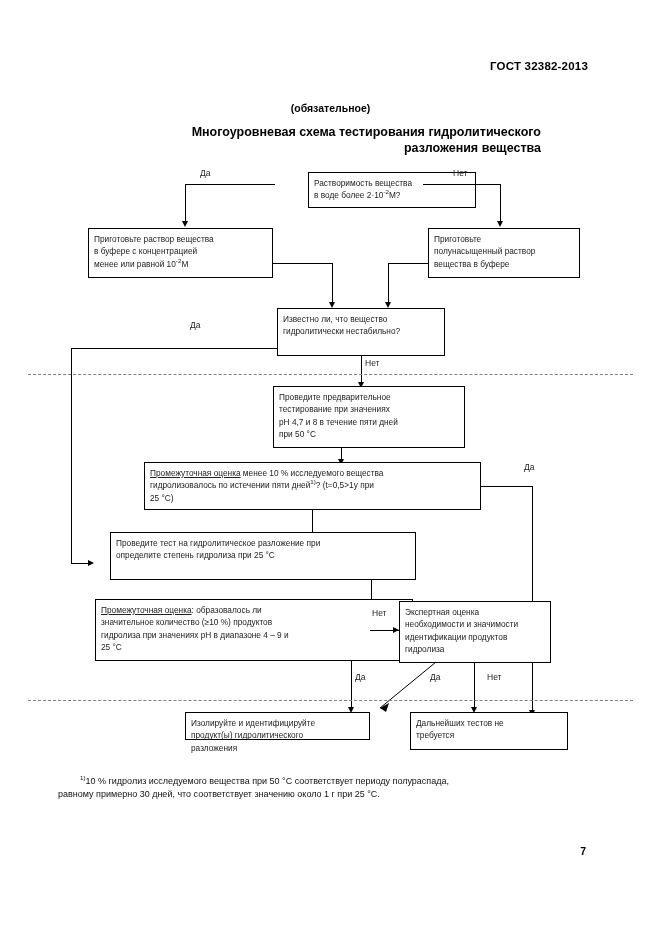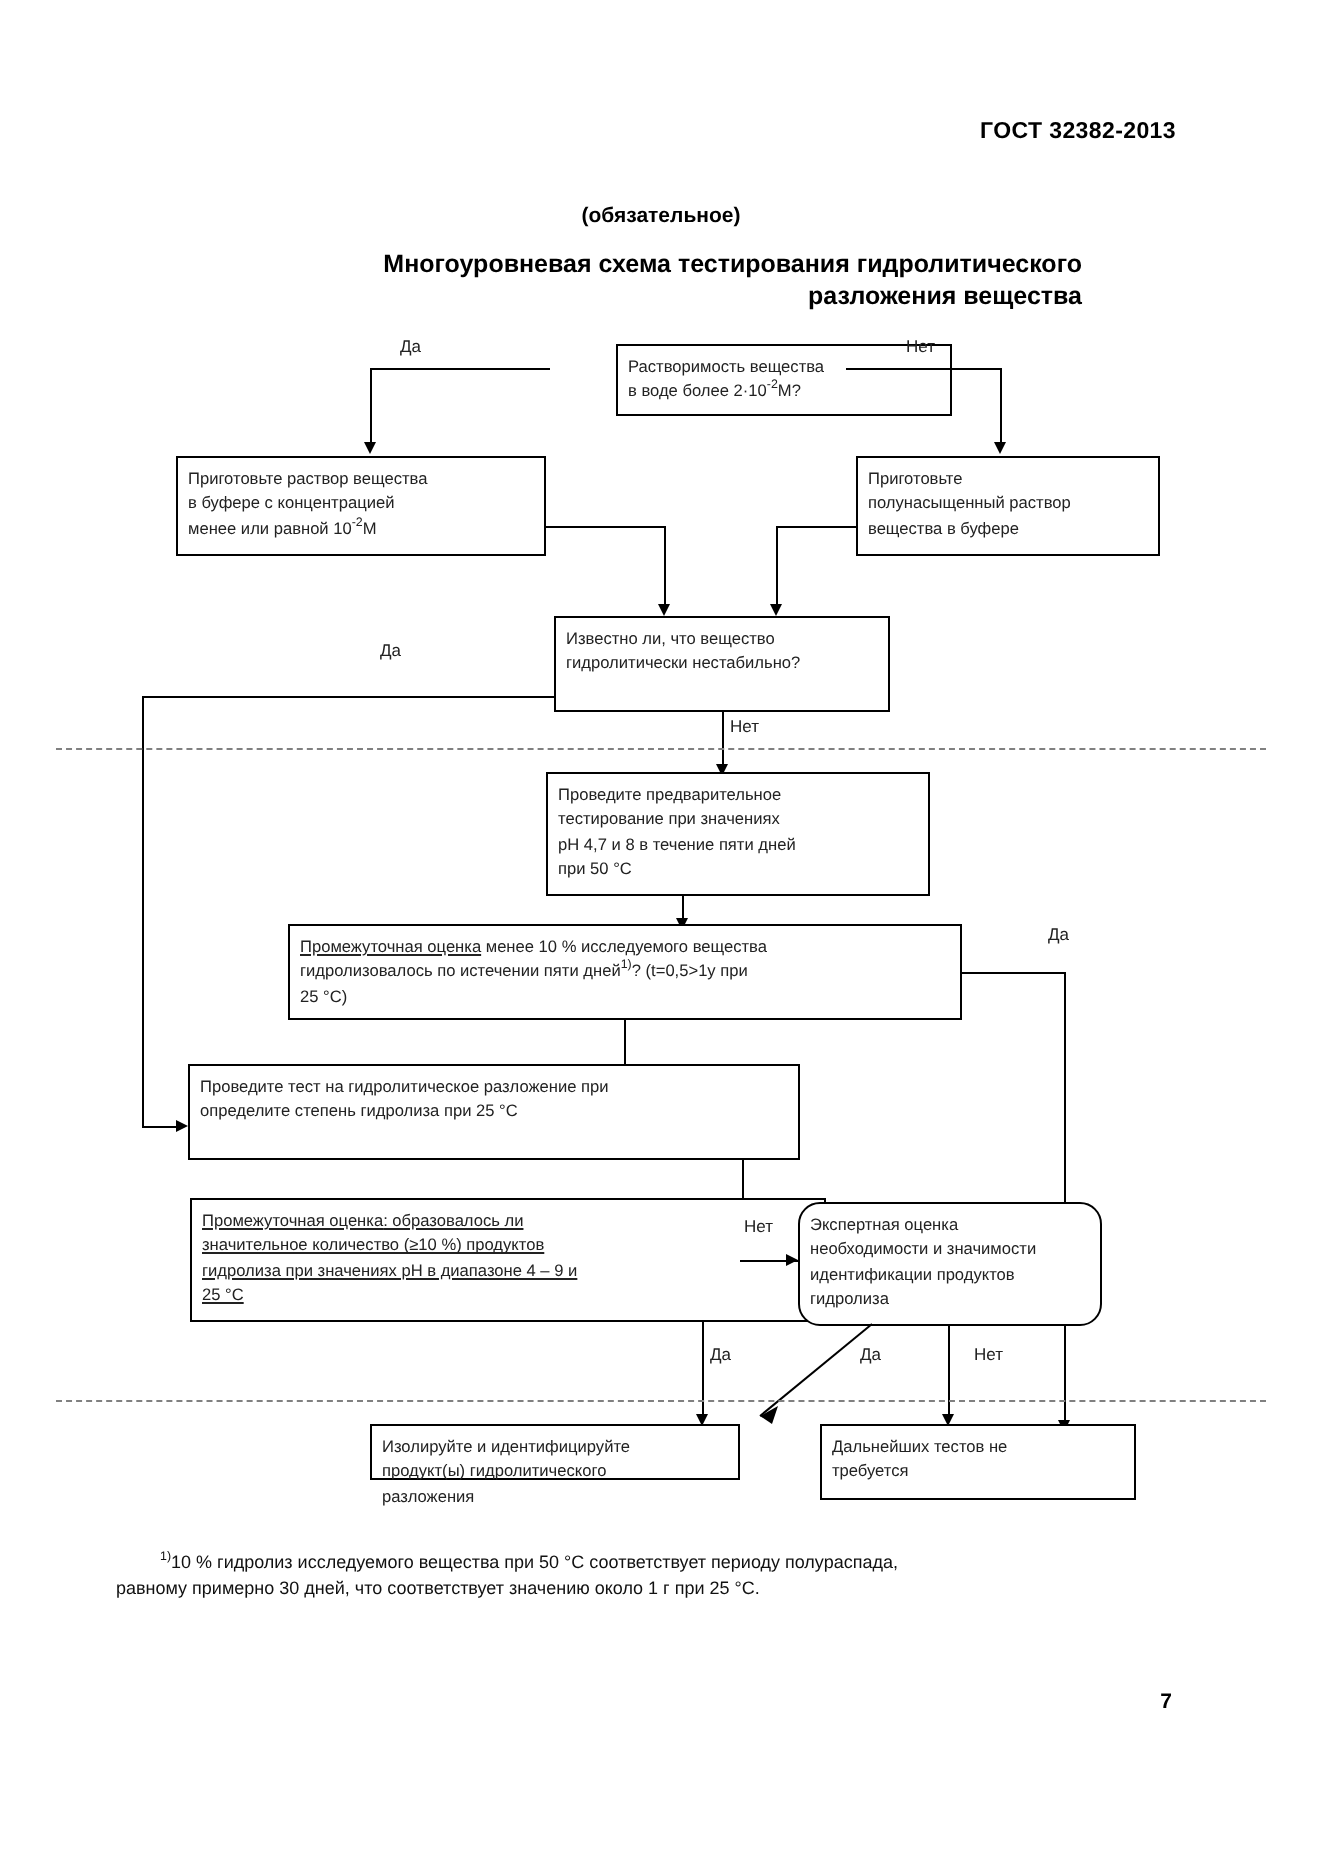--- a/index.html
+++ b/index.html
@@ -151,41 +151,41 @@
       <div>25 °С)</div>
     </div>
 
     <div class="lbl" style="left:524px;top:462px;">Да</div>
     <div class="ln h" style="left:481px;top:486px;width:52px;"></div>
     <div class="ln v" style="left:532px;top:486px;height:226px;"></div>
     <div class="arr arr-d" style="left:529px;top:710px;"></div>
 
     <div class="ln v" style="left:312px;top:510px;height:40px;"></div>
 
-    <div class="box" style="left:94px;top:532px;width:306px;height:48px;">
+    <div class="box" style="left:110px;top:532px;width:306px;height:48px;">
       <div>Проведите тест на гидролитическое разложение при</div>
       <div>определите степень гидролиза при    25 °С</div>
     </div>
 
     <div class="ln v" style="left:371px;top:580px;height:19px;"></div>
 
-    <div class="box" style="left:95px;top:599px;width:318px;height:62px;text-decoration:underline;">
+    <div class="box" style="left:95px;top:599px;width:318px;height:62px;">
       <div>
         <span class="u">Промежуточная оценка</span><span>: образовалось ли</span>
       </div>
       <div>значительное количество (≥10 %) продуктов</div>
       <div>гидролиза при значениях pH в диапазоне 4 – 9 и</div>
       <div>25 °С</div>
     </div>
 
     <div class="lbl" style="left:372px;top:608px;">Нет</div>
     <div class="ln h" style="left:370px;top:630px;width:29px;"></div>
     <div class="arr arr-r" style="left:393px;top:627px;"></div>
 
-    <div class="box" style="left:399px;top:601px;width:152px;height:62px;border-radius:11px;">
+    <div class="box" style="left:399px;top:601px;width:152px;height:62px;">
       <div>Экспертная оценка</div>
       <div>необходимости и значимости</div>
       <div>идентификации продуктов</div>
       <div>гидролиза</div>
     </div>
 
     <div class="ln v" style="left:351px;top:661px;height:48px;"></div>
     <div class="lbl" style="left:355px;top:672px;">Да</div>
     <div class="arr arr-d" style="left:348px;top:707px;"></div>
 

